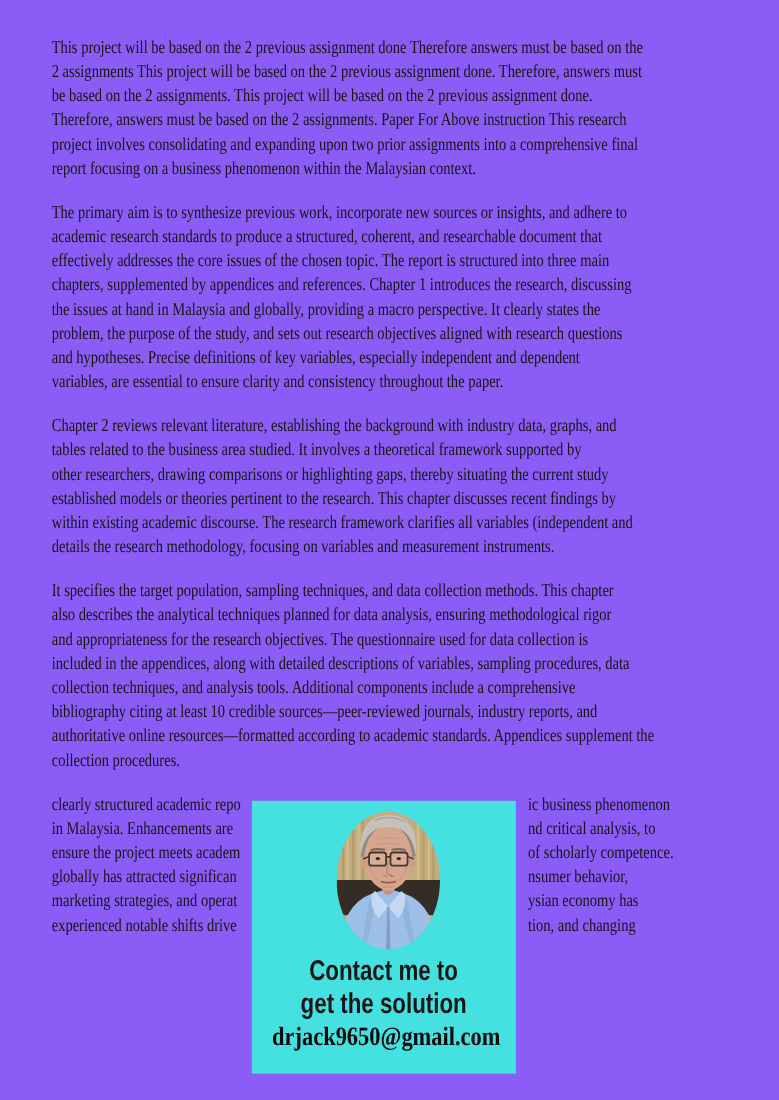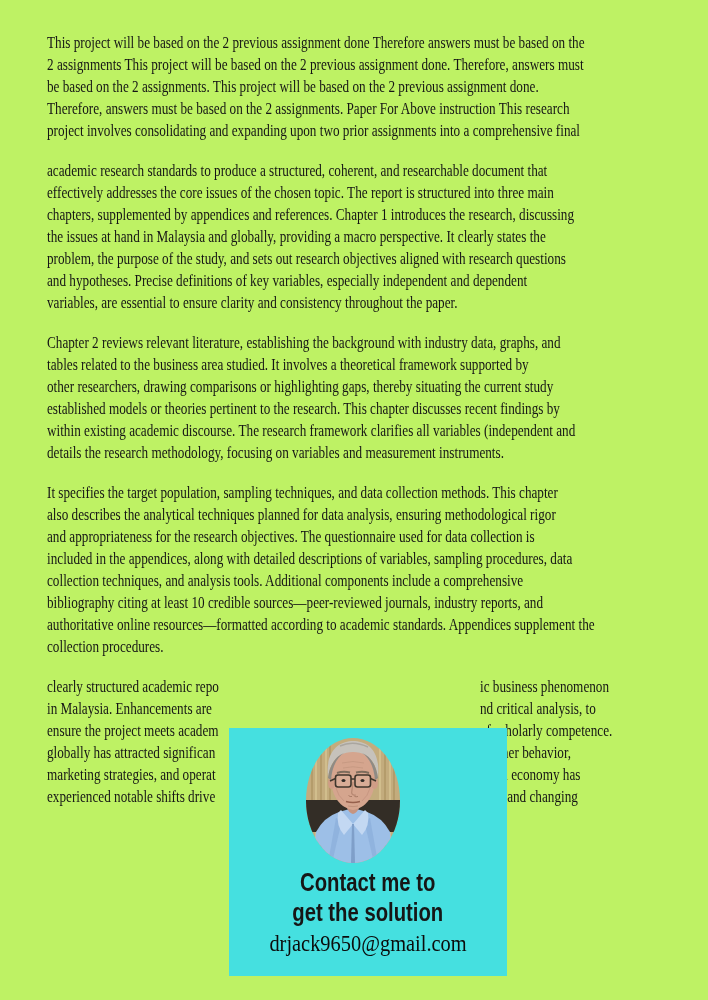--- a/index.html
+++ b/index.html
@@ -1,19 +1,19 @@
 <!DOCTYPE html>
 <html><head>
 <meta charset="utf-8">
 <style>
   html, body { margin:0; padding:0; background:#ffffff; }
   .page {
     position:relative;
     width:708px; height:1000px;
-    background:#bef264;
+    background:#8b5cf6;
     overflow:hidden;
     font-family:"Liberation Serif", serif;
   }
   .text-col {
     position:absolute; left:47px; top:32px; width:614px;
     color:#151515; font-size:16.5px;
   }
   .para { margin:0 0 18px 0; }
   .line {
     position:relative;
@@ -25,60 +25,62 @@
     transform:scaleX(0.8);
     transform-origin:0 50%;
   }
   .right-frag {
     position:absolute; left:433px; top:0;
     white-space:nowrap;
   }
   
   .card {
     position:absolute; left:229px; top:728px;
-    width:278px; height:248px;
+    width:240px; height:248px;
     z-index:5;
   }
   .photo {
     position:absolute; left:77px; top:10px;
     width:94px; height:125px;
   }
   .card-h {
     position:absolute; left:0; width:100%;
     text-align:center;
     font-family:"Liberation Sans", sans-serif;
     font-weight:700; font-size:26px; line-height:30px;
     color:#161616;
   }
   .card-h .ctx { display:inline-block; transform:scaleX(0.78); transform-origin:50% 50%; }
   .card-h1 { top:139px; }
   .card-h2 { top:169px; }
   .card-email {
     position:absolute; left:0; top:200px; width:100%;
     text-align:center;
     font-family:"Liberation Serif", serif;
-    font-weight:400; font-size:24px; line-height:30px;
+    font-weight:700; font-size:24px; line-height:30px;
     color:#0b0b0b;
   }
   .card-email .ctx { display:inline-block; transform:scaleX(0.85); transform-origin:50% 50%; }
 </style>
 </head>
 <body>
 
 <div class="page">
 
   <div class="text-col">
     <div class="para">
         <div class="line"><span class="tx">This project will be based on the 2 previous assignment done Therefore answers must be based on the</span></div>
         <div class="line"><span class="tx">2 assignments This project will be based on the 2 previous assignment done. Therefore, answers must</span></div>
         <div class="line"><span class="tx">be based on the 2 assignments. This project will be based on the 2 previous assignment done.</span></div>
         <div class="line"><span class="tx">Therefore, answers must be based on the 2 assignments. Paper For Above instruction This research</span></div>
         <div class="line"><span class="tx">project involves consolidating and expanding upon two prior assignments into a comprehensive final</span></div>
-      </div>
-    <div class="para">
+        <div class="line"><span class="tx">report focusing on a business phenomenon within the Malaysian context.</span></div>
+      </div>
+    <div class="para">
+        <div class="line"><span class="tx">The primary aim is to synthesize previous work, incorporate new sources or insights, and adhere to</span></div>
         <div class="line"><span class="tx">academic research standards to produce a structured, coherent, and researchable document that</span></div>
         <div class="line"><span class="tx">effectively addresses the core issues of the chosen topic. The report is structured into three main</span></div>
         <div class="line"><span class="tx">chapters, supplemented by appendices and references. Chapter 1 introduces the research, discussing</span></div>
         <div class="line"><span class="tx">the issues at hand in Malaysia and globally, providing a macro perspective. It clearly states the</span></div>
         <div class="line"><span class="tx">problem, the purpose of the study, and sets out research objectives aligned with research questions</span></div>
         <div class="line"><span class="tx">and hypotheses. Precise definitions of key variables, especially independent and dependent</span></div>
         <div class="line"><span class="tx">variables, are essential to ensure clarity and consistency throughout the paper.</span></div>
       </div>
     <div class="para">
         <div class="line"><span class="tx">Chapter 2 reviews relevant literature, establishing the background with industry data, graphs, and</span></div>

